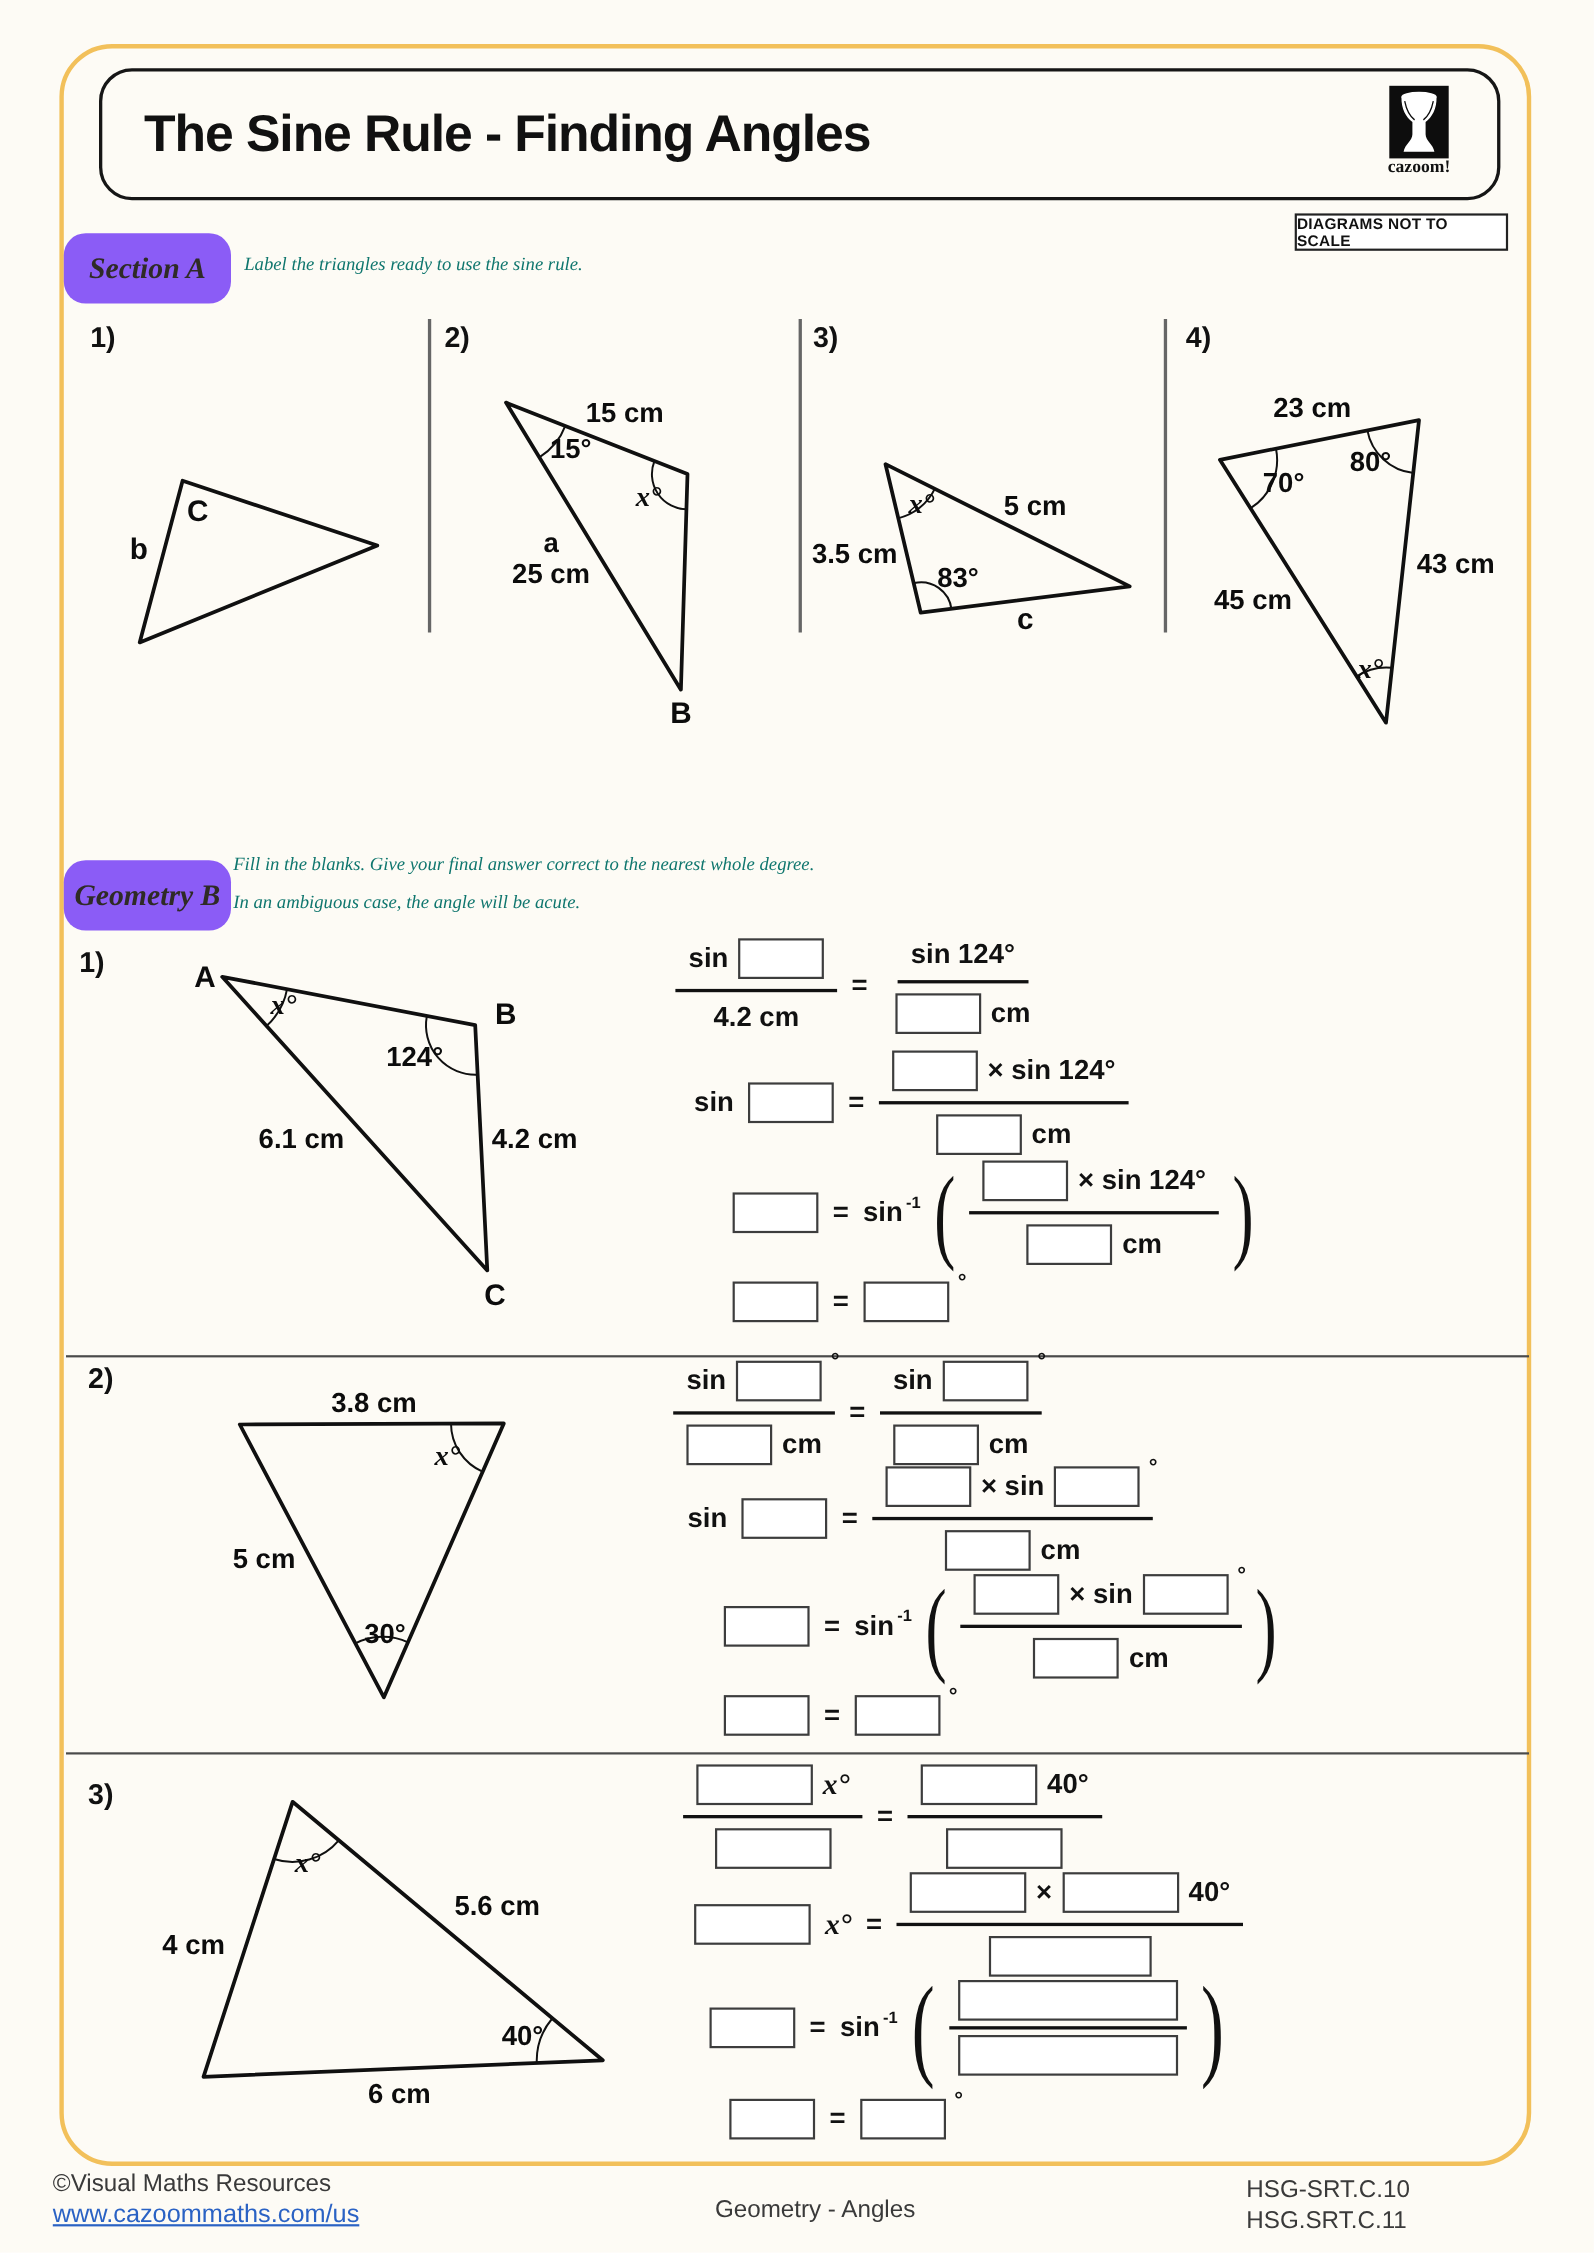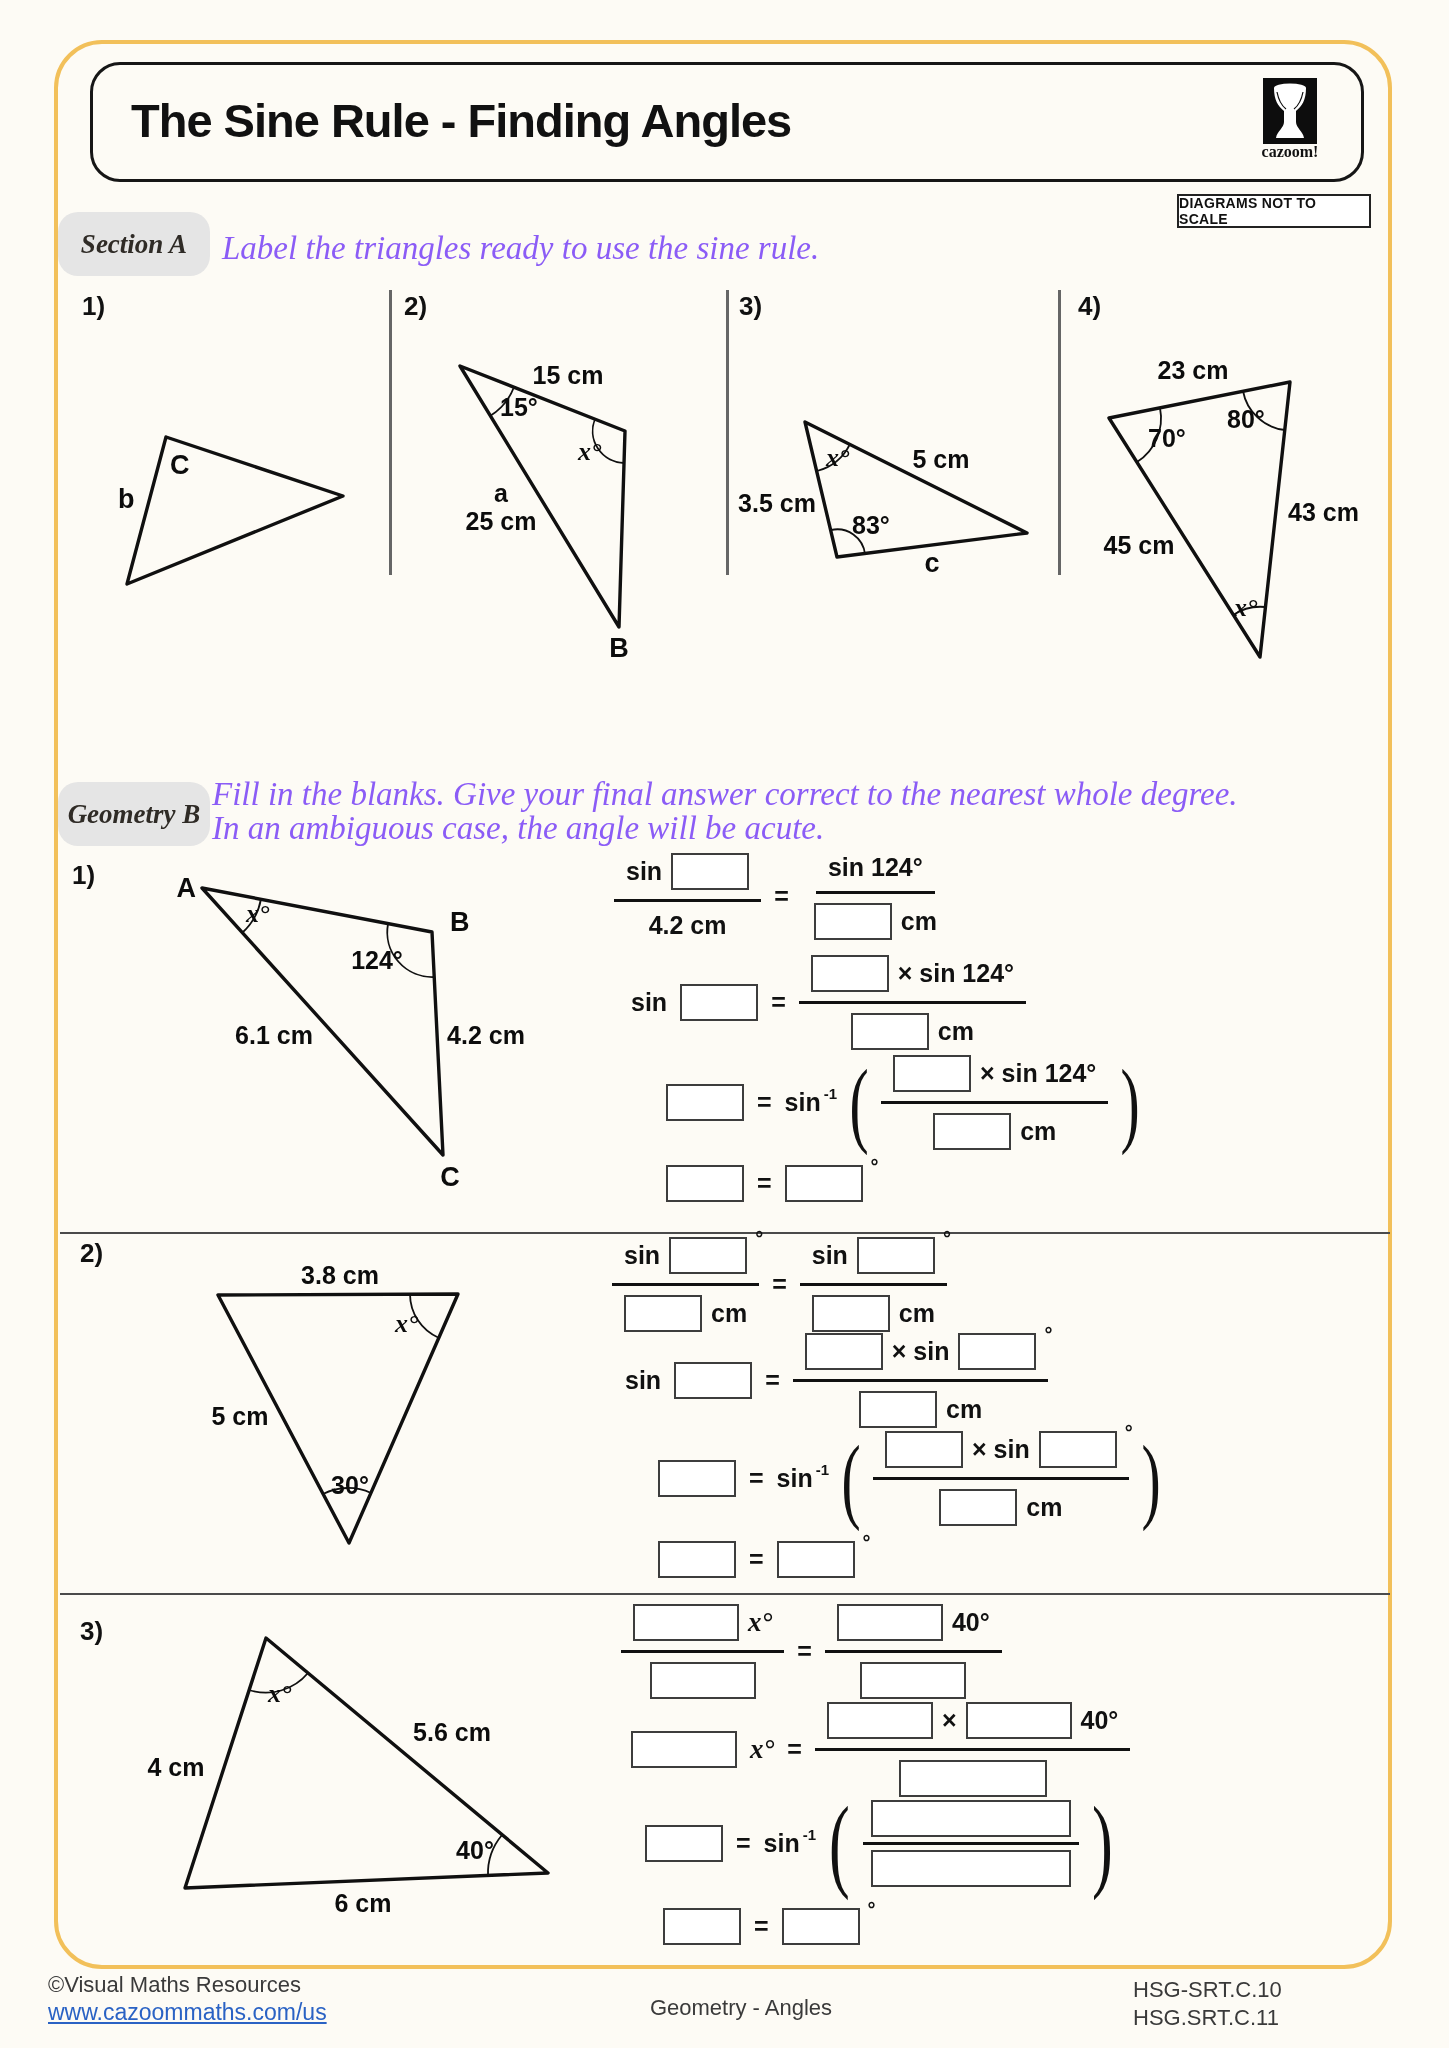--- a/index.html
+++ b/index.html
@@ -9,24 +9,24 @@
          border:4px solid #f2c05a;border-radius:48px;background:transparent}
   .header{position:absolute;left:90px;top:62px;width:1268px;height:114px;
           border:3.5px solid #161616;border-radius:30px;background:#fdfbf5}
   .title{position:absolute;left:38px;top:28px;font-size:47px;font-weight:bold;letter-spacing:-1px}
   .logo{position:absolute;left:1230px;top:78px;width:120px;text-align:center}
   .logo-sq{display:block;margin:0 auto;width:54px;height:66px;background:#0d0d0d}
   .logo-txt{font-family:"Liberation Serif",serif;font-weight:bold;font-size:16px;margin-top:-1px}
   .scale-note{position:absolute;left:1177px;top:194px;width:190px;height:30px;border:2px solid #222;
           background:#fff;display:flex;align-items:center;justify-content:center;
           font-size:14px;font-weight:bold;letter-spacing:.3px}
-  .sec-badge{position:absolute;left:58px;width:152px;height:64px;background:#e5e5e5;border-radius:20px;
+  .sec-badge{position:absolute;left:58px;width:152px;height:64px;background:#8b5cf6;border-radius:20px;
           display:flex;align-items:center;justify-content:center;font-family:"Liberation Serif",serif;
           font-style:italic;font-weight:bold;font-size:27px;color:#2f2b26}
-  .instr{position:absolute;font-family:"Liberation Serif",serif;font-style:italic;font-size:33px;color:#8b5cf6}
+  .instr{position:absolute;font-family:"Liberation Serif",serif;font-style:italic;font-size:17px;color:#0f766e}
   .qnum{position:absolute;font-size:26px;font-weight:bold}
   .vline{position:absolute;width:2.5px;background:#666;top:290px;height:285px}
   .hline{position:absolute;left:60px;width:1330px;height:2px;background:#4a4a4a}
   svg.tri{position:absolute;overflow:visible}
   svg .edge{fill:none;stroke:#101010;stroke-width:3.4;stroke-linejoin:round}
   svg .arc{fill:none;stroke:#101010;stroke-width:1.8}
   svg text{font-family:"Liberation Sans",sans-serif;font-size:25px;font-weight:bold;fill:#0c0c0c}
   svg text.vx{font-size:27px}
   svg text.xi{font-family:"Liberation Serif",serif;font-style:italic;font-size:26px}
   .eqrow{position:absolute;display:flex;align-items:center;gap:13px;font-size:25px;font-weight:bold;white-space:nowrap}

